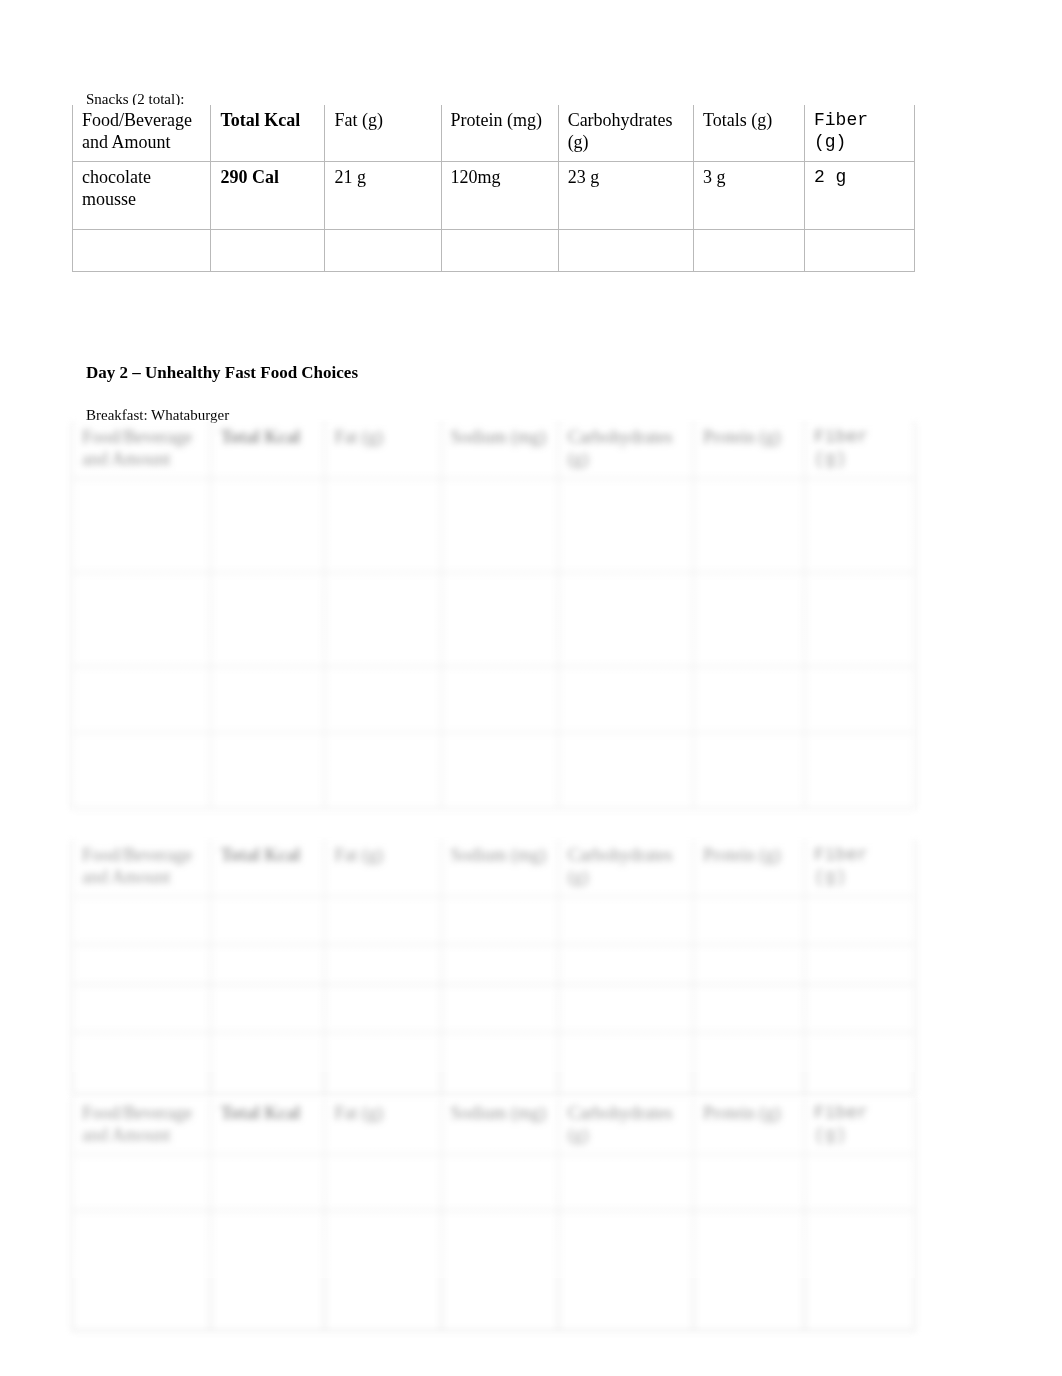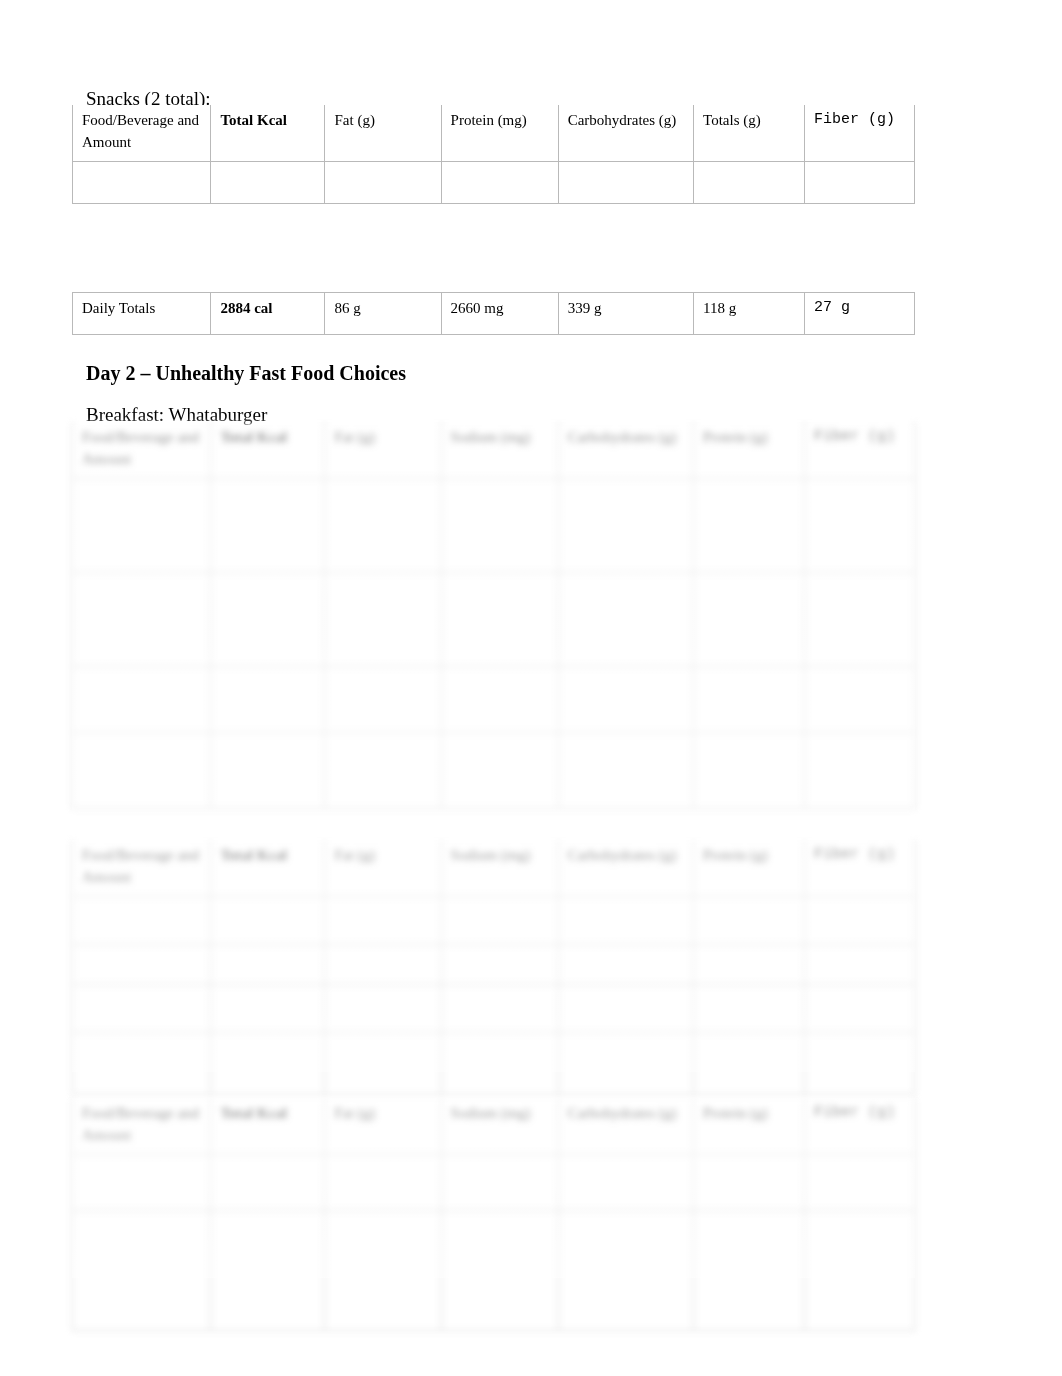--- a/index.html
+++ b/index.html
@@ -12,38 +12,38 @@
     color: #000000;
     position: relative;
     overflow: hidden;
   }
 
   .page { position: absolute; left: 0; top: 0; width: 1062px; height: 1376px; }
 
   
   .label {
     position: absolute;
-    font-size: 19px;
+    font-size: 15px;
     line-height: 22px;
     white-space: pre;
   }
   .heading-bold {
     position: absolute;
-    font-size: 20px;
+    font-size: 17px;
     line-height: 22px;
     font-weight: bold;
     white-space: pre;
   }
 
   
   .nut-table {
     position: absolute;
     border-collapse: collapse;
     table-layout: fixed;
-    font-size: 15px;
+    font-size: 18px;
     line-height: 22px;
   }
   .nut-table td {
     border: 1px solid #b9b9b9;
     vertical-align: top;
     padding: 4px 6px 4px 9px;
     background: #ffffff;
   }
   .nut-table td.hdr { border-top: none; }
   .c0 { width: 136px; }
@@ -86,45 +86,41 @@
     <tbody>
         <tr class="r-head">
       <td class="c0 hdr">Food/Beverage and Amount</td>
       <td class="c1 hdr">Total Kcal</td>
       <td class="c2 hdr">Fat (g)</td>
       <td class="c3 hdr">Protein (mg)</td>
       <td class="c4 hdr">Carbohydrates (g)</td>
       <td class="c5 hdr">Totals (g)</td>
       <td class="c6 hdr">Fiber (g)</td>
     </tr>
+    <tr class="r-data">
+      <td class="c0">chocolate mousse</td>
+      <td class="c1">290 Cal</td>
+      <td class="c2">21 g</td>
+      <td class="c3">120mg</td>
+      <td class="c4">23 g</td>
+      <td class="c5">3 g</td>
+      <td class="c6">2 g</td>
+    </tr>
     <tr class="r-empty">
       <td class="c0"></td>
       <td class="c1"></td>
       <td class="c2"></td>
       <td class="c3"></td>
       <td class="c4"></td>
       <td class="c5"></td>
       <td class="c6"></td>
     </tr>
   </tbody>
     </table>
 
-  <table class="nut-table" style="left:72px; top:292px; width:843px;">
-    <tbody>
-        <tr class="r-total">
-      <td class="c0">Daily Totals</td>
-      <td class="c1">2884 cal</td>
-      <td class="c2">86 g</td>
-      <td class="c3">2660 mg</td>
-      <td class="c4">339 g</td>
-      <td class="c5">118 g</td>
-      <td class="c6">27 g</td>
-    </tr>
-  </tbody>
-    </table>
 
   <div class="heading-bold" style="left:86px; top:362px;">Day 2 – Unhealthy Fast Food Choices</div>
 
   <div class="label" style="left:86px; top:404px;">Breakfast: Whataburger</div>
 
   <table class="nut-table blurred" style="left:72px; top:422px; width:843px;">
     <tbody>
         <tr class="r-head">
       <td class="c0 hdr">Food/Beverage and Amount</td>
       <td class="c1 hdr">Total Kcal</td>

